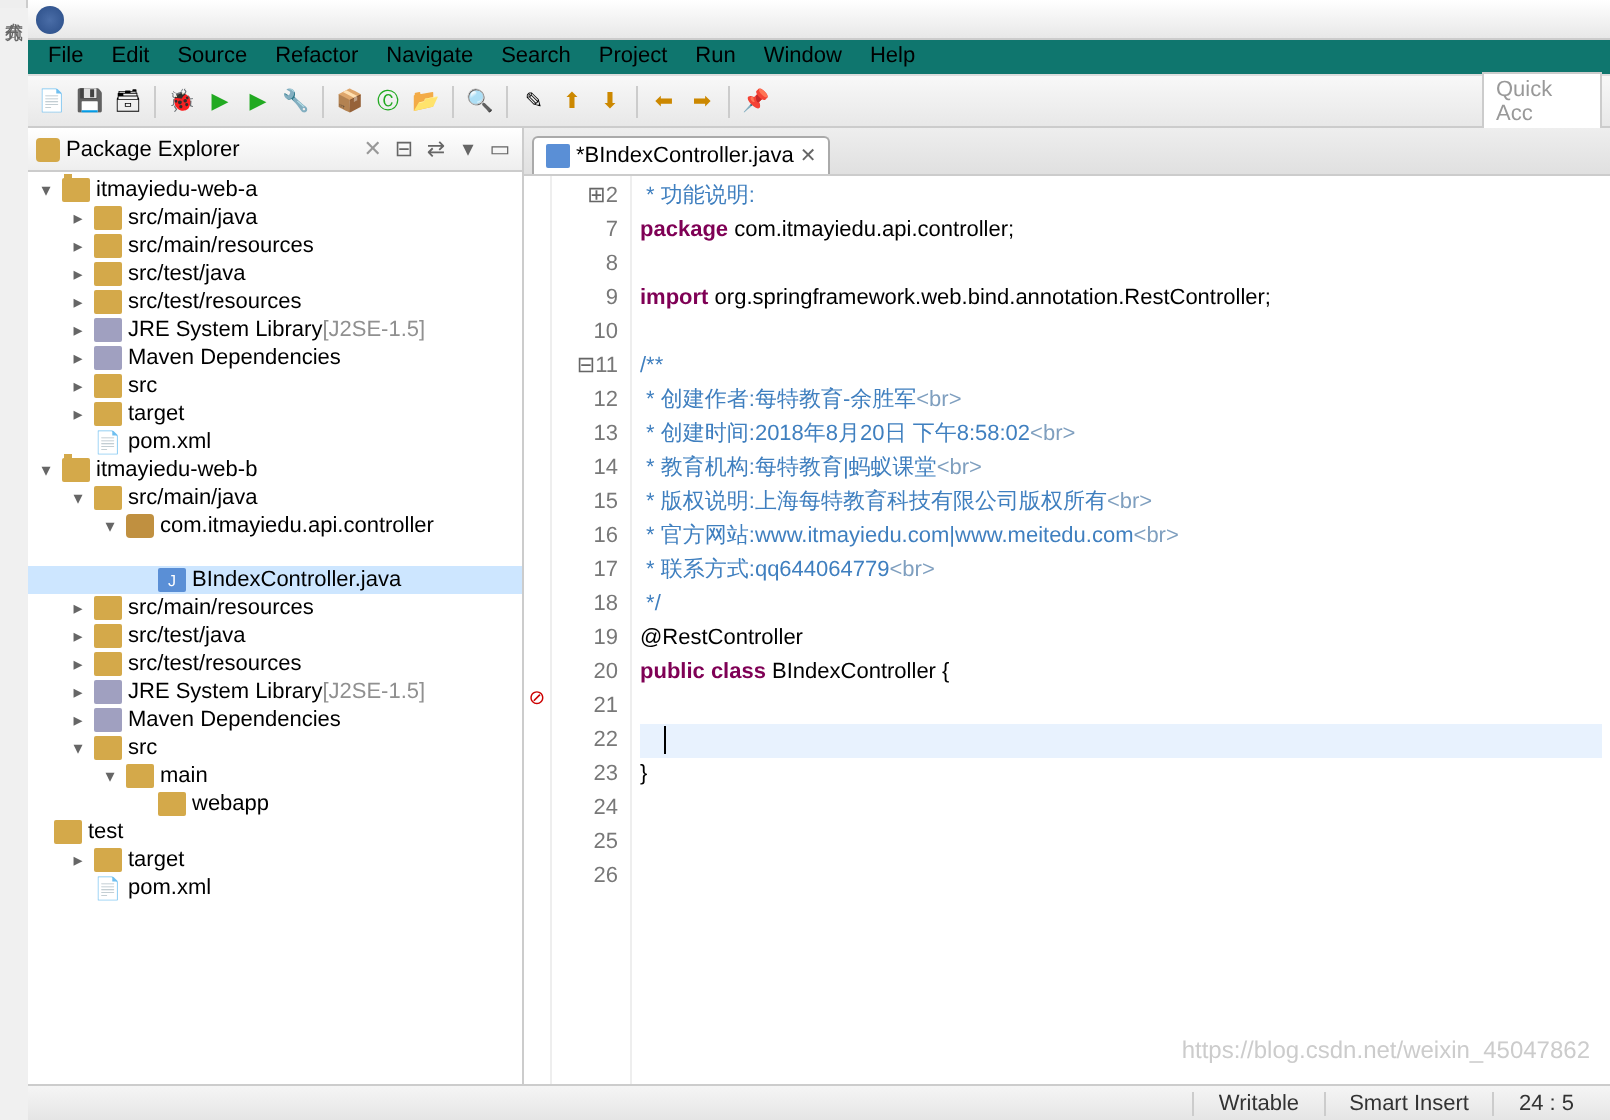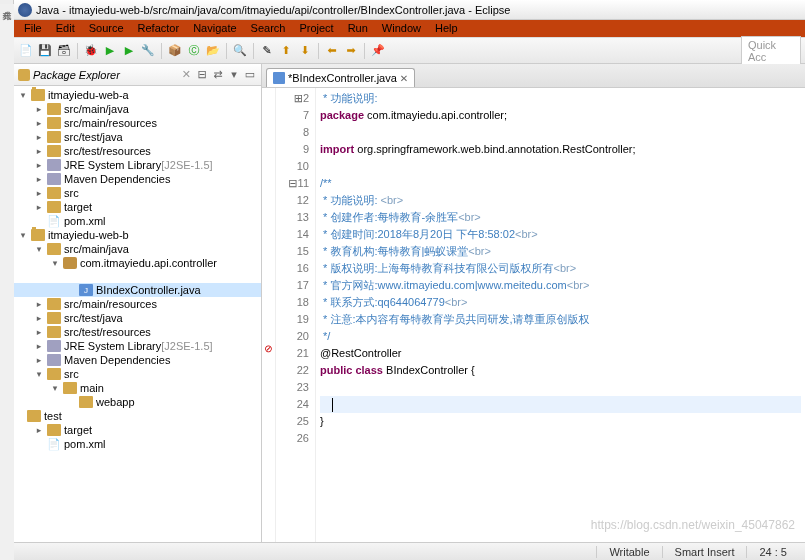--- a/index.html
+++ b/index.html
@@ -1,29 +1,29 @@
 <!DOCTYPE html>
 <html><head>
   <meta charset="utf-8">
   <style>
     * { margin: 0; padding: 0; box-sizing: border-box; font-family: "Segoe UI", Tahoma, sans-serif; font-size: 11px; }
     body { background: #f0f0f0; width: 805px; height: 560px; overflow: hidden; }
     .titlebar { height: 20px; background: linear-gradient(#fff,#e8e8e8); border-bottom: 1px solid #ccc; display: flex; align-items: center; padding: 0 4px; }
     .titlebar .icon { width: 14px; height: 14px; margin-right: 4px; background: radial-gradient(circle,#4a6da7,#2a4d87); border-radius: 50%; }
-    .menubar { height: 18px; background: #c2410c; display: flex; padding: 0 4px; gap: 2px; border-bottom: 1px solid #ddd; }
+    .menubar { height: 18px; background: #0f766e; display: flex; padding: 0 4px; gap: 2px; border-bottom: 1px solid #ddd; }
     .menubar .menu-item { padding: 2px 6px; cursor: pointer; }
     .toolbar { height: 26px; background: linear-gradient(#f8f8f8,#e8e8e8); border-bottom: 1px solid #ccc; display: flex; align-items: center; padding: 0 4px; gap: 3px; }
     .tool-icon { width: 16px; height: 16px; display: inline-flex; align-items: center; justify-content: center; cursor: pointer; }
     .tool-sep { width: 1px; height: 16px; background: #ccc; margin: 0 2px; }
     .quick-access { margin-left: auto; padding: 2px 6px; border: 1px solid #ccc; background: #fff; color: #999; width: 60px; overflow: hidden; }
     .main { display: flex; height: 478px; }
     .explorer { width: 248px; border-right: 1px solid #ccc; background: #fff; display: flex; flex-direction: column; }
     .explorer-header { height: 22px; background: linear-gradient(#fff,#eee); border-bottom: 1px solid #ccc; display: flex; align-items: center; padding: 0 4px; }
     .explorer-header .tab-icon { width: 12px; height: 12px; background: #d4a94a; border-radius: 2px; margin-right: 3px; }
-    .explorer-header .title { flex: 1; font-style: italic; }
+    .explorer-header .title { flex: 1; }
     .explorer-toolbar-icons { display: flex; gap: 2px; }
     .explorer-toolbar-icons span { width: 14px; height: 14px; cursor: pointer; display: inline-flex; align-items: center; justify-content: center; color: #666; }
     .tree { flex: 1; overflow: auto; padding: 2px 0; }
     .tree-item { display: flex; align-items: center; padding: 1px 0; cursor: pointer; white-space: nowrap; }
     .tree-item.selected { background: #cde6ff; margin-top: 13px; }
     .tree-toggle { width: 10px; display: inline-flex; justify-content: center; color: #666; font-size: 9px; }
     .tree-icon { width: 14px; height: 12px; margin: 0 3px; display: inline-flex; align-items: center; justify-content: center; }
     .tree-label { }
     .tree-label.decorated { color: #909090; }
     .ic-project { background: #d4a94a; border-radius: 1px; position: relative; }
@@ -62,21 +62,20 @@
   </style>
 </head>
 <body>
 
 <div class="sidebar-stub">分布式</div>
 
 <div style="position:absolute; left:14px; top:0; width:791px;">
 
 <div class="titlebar">
   <span class="icon"></span>
-  <span>Java - itmayiedu-web-b/src/main/java/com/itmayiedu/api/controller/BIndexController.java - Eclipse</span>
 </div>
 
 <div class="menubar" id="menubar">
       <span class="menu-item">File</span>
       <span class="menu-item">Edit</span>
       <span class="menu-item">Source</span>
       <span class="menu-item">Refactor</span>
       <span class="menu-item">Navigate</span>
       <span class="menu-item">Search</span>
       <span class="menu-item">Project</span>
@@ -313,28 +312,26 @@
             <div class="ln">25</div>
             <div class="ln">26</div>
           </div>
       <div class="code-lines" id="code">
             <div class="code-line"><span class="cm"> * 功能说明:</span></div>
             <div class="code-line"><span class="kw">package</span><span class="type"> com.itmayiedu.api.controller;</span></div>
             <div class="code-line"></div>
             <div class="code-line"><span class="kw">import</span><span class="type"> org.springframework.web.bind.annotation.RestController;</span></div>
             <div class="code-line"></div>
             <div class="code-line"><span class="cm">/**</span></div>
-            <div class="code-line"><span class="cm"> * 功能说明: </span><span class="tag">&lt;br&gt;</span></div>
             <div class="code-line"><span class="cm"> * 创建作者:每特教育-余胜军</span><span class="tag">&lt;br&gt;</span></div>
             <div class="code-line"><span class="cm"> * 创建时间:2018年8月20日 下午8:58:02</span><span class="tag">&lt;br&gt;</span></div>
             <div class="code-line"><span class="cm"> * 教育机构:每特教育|蚂蚁课堂</span><span class="tag">&lt;br&gt;</span></div>
             <div class="code-line"><span class="cm"> * 版权说明:上海每特教育科技有限公司版权所有</span><span class="tag">&lt;br&gt;</span></div>
             <div class="code-line"><span class="cm"> * 官方网站:www.itmayiedu.com|www.meitedu.com</span><span class="tag">&lt;br&gt;</span></div>
             <div class="code-line"><span class="cm"> * 联系方式:qq644064779</span><span class="tag">&lt;br&gt;</span></div>
-            <div class="code-line"><span class="cm"> * 注意:本内容有每特教育学员共同研发,请尊重原创版权</span></div>
             <div class="code-line"><span class="cm"> */</span></div>
             <div class="code-line"><span class="type">@RestController</span></div>
             <div class="code-line"><span class="kw">public class</span><span class="type"> BIndexController {</span></div>
             <div class="code-line"></div>
             <div class="code-line hl">    <span class="cursor"></span></div>
             <div class="code-line"><span class="type">}</span></div>
             <div class="code-line"></div>
           </div>
     </div>
   </div>

